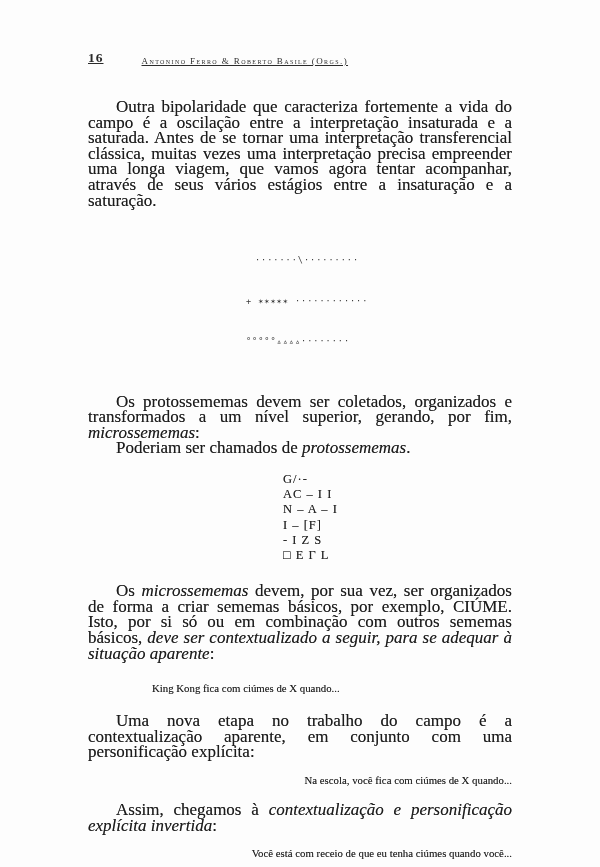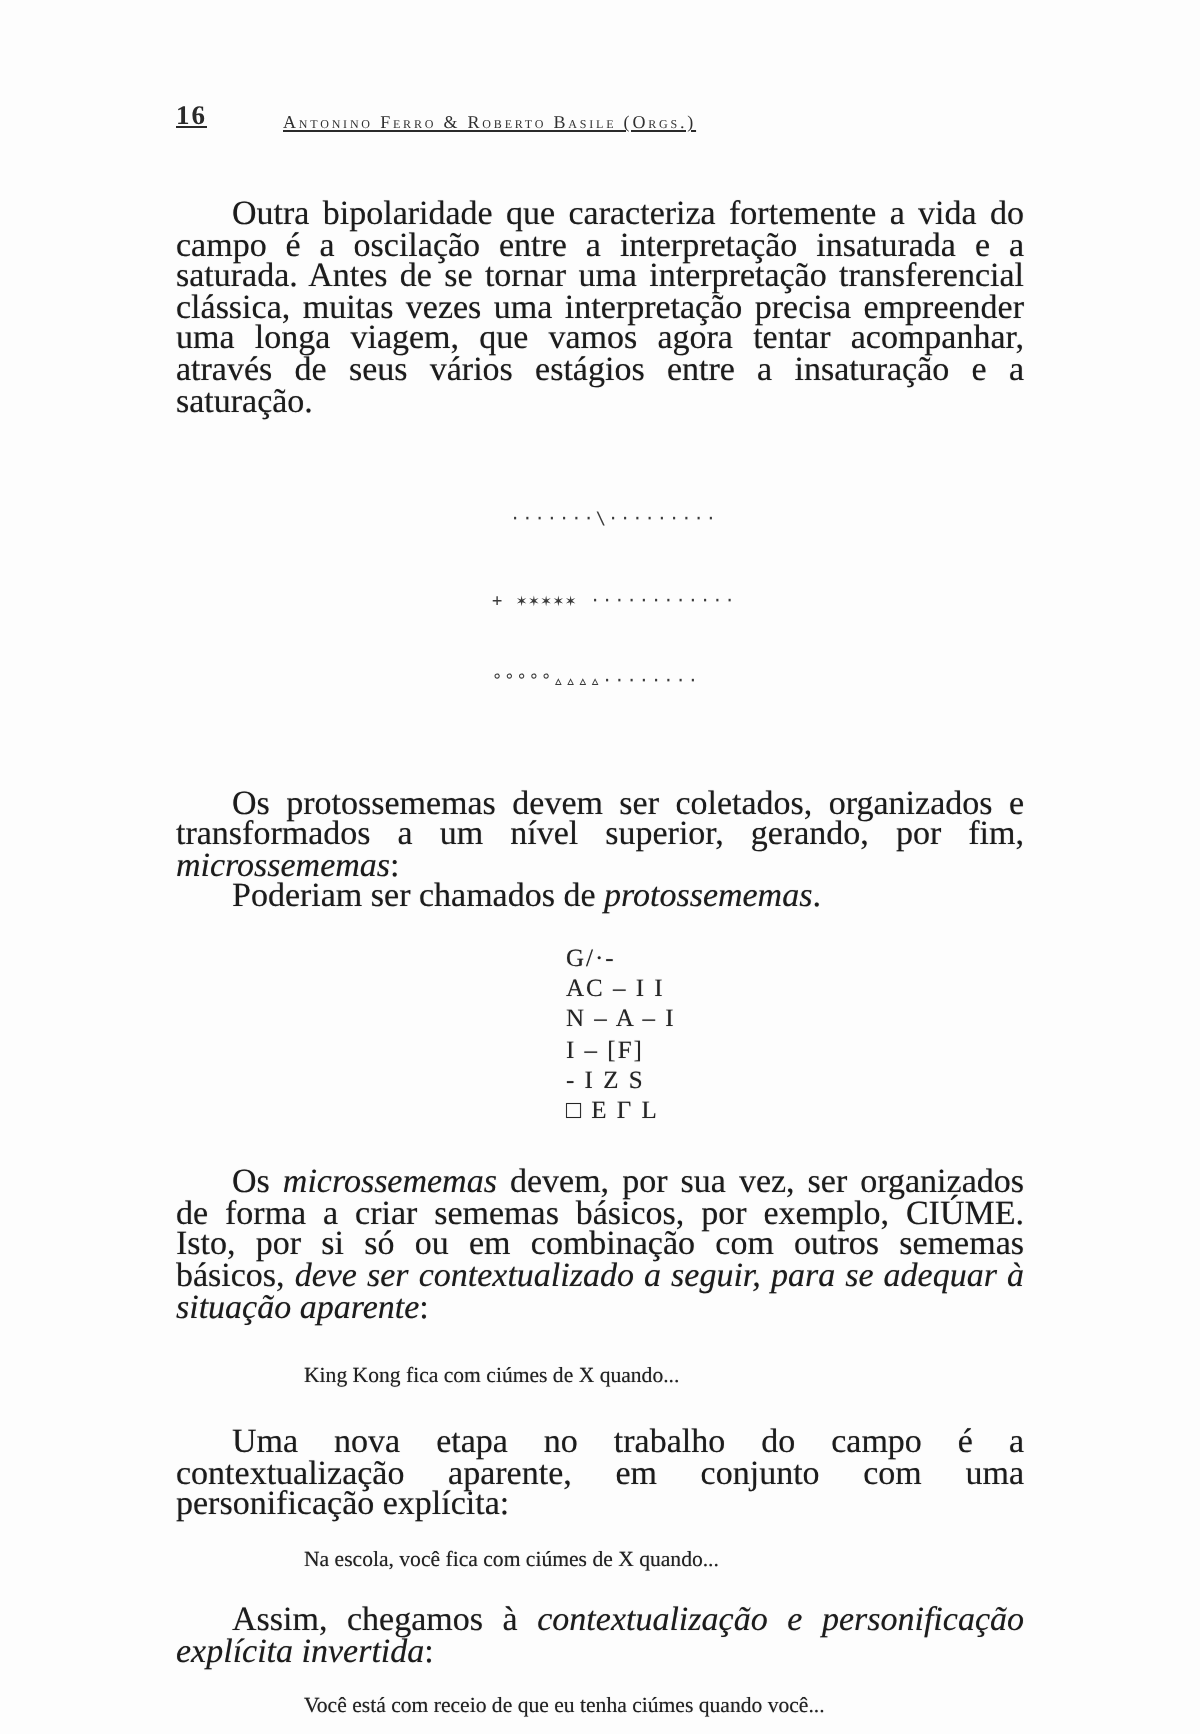--- a/index.html
+++ b/index.html
@@ -71,21 +71,21 @@
   .quote {
     margin-top: 20px;
     margin-left: 64px;
     font-size: 10.8px;
     line-height: 14px;
     text-indent: 0;
     text-align: left;
     color: #222222;
     text-shadow: 0 0 0.4px rgba(20,20,20,0.5);
   }
-  .quote-tight { margin-top: 13px; }
+  .quote-tight { margin-top: 13px; text-align: right; }
   .par-after-quote { margin-top: 18px; }
 </style>
 </head>
 <body>
 
 <div class="page">
   <div class="content">
 
     <div class="header-row">
       <span class="page-number">16</span>

